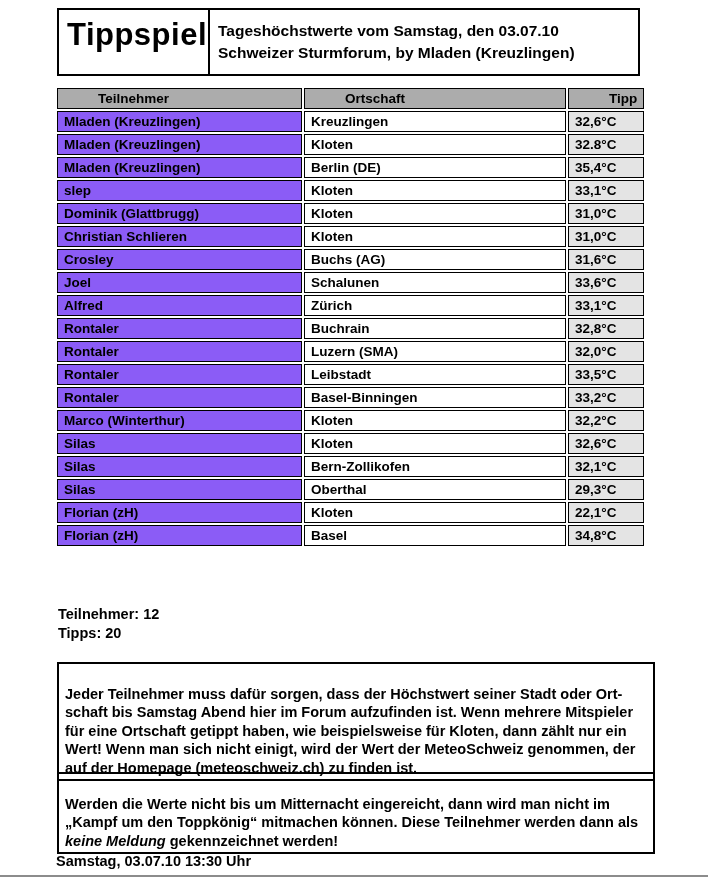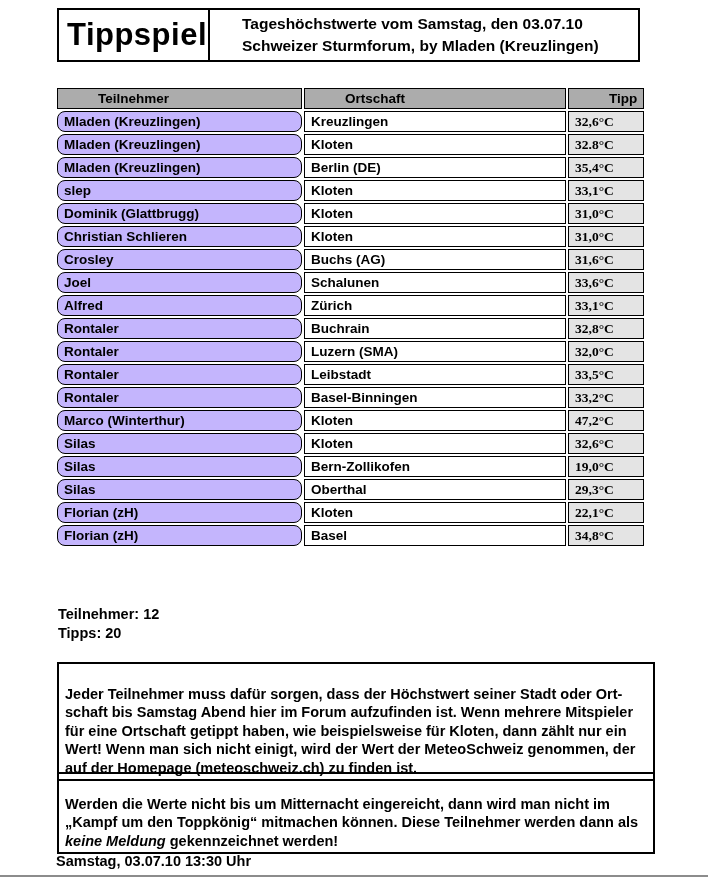--- a/index.html
+++ b/index.html
@@ -35,25 +35,24 @@
     box-sizing: border-box;
     border-right: 2px solid #000000;
     font-size: 31px;
     line-height: 48px;
     padding: 1px 6px 1px 8px;
     letter-spacing: 0.5px;
     white-space: nowrap;
   }
   .title-right {
     flex: 1;
-    padding: 3px 8px;
+    padding: 10px 8px;
     font-size: 15.5px;
     line-height: 22px;
     white-space: nowrap;
-    margin-left: 24px;
   }
 
   
   .tip-table {
     position: absolute;
     left: 55px;
     top: 86px;
     border-collapse: separate;
     border-spacing: 2px;
   }
@@ -61,23 +60,23 @@
     border: 1.5px solid #000000;
     box-sizing: border-box;
     padding: 1.5px 6px;
     font-size: 13.5px;
     line-height: 16px;
     font-weight: bold;
     text-align: left;
     vertical-align: middle;
   }
   .tip-table th { background: #acacac; padding-left: 40px; }
-  .tip-table td.c-teilnehmer { background: #c4b5fd; width: 245px; border-radius: 8px; }
+  .tip-table td.c-teilnehmer { background: #8b5cf6; width: 245px; }
   .tip-table td.c-ortschaft  { background: #ffffff; width: 262px; }
-  .tip-table td.c-tipp       { background: #e4e4e4; width: 66px; font-family: Liberation Serif, serif; }
+  .tip-table td.c-tipp       { background: #e4e4e4; width: 66px; }
   .tip-table th.c-teilnehmer { width: 245px; }
   .tip-table th.c-ortschaft  { width: 262px; margin-top: 22px; }
   .tip-table th.c-tipp       { width: 66px; }
 
   
   .summary {
     position: absolute;
     left: 58px;
     top: 605px;
     font-size: 14.5px;
@@ -199,31 +198,31 @@
           <td class="c-tipp">33,5°C</td>
         </tr>
         <tr>
           <td class="c-teilnehmer">Rontaler</td>
           <td class="c-ortschaft">Basel-Binningen</td>
           <td class="c-tipp">33,2°C</td>
         </tr>
         <tr>
           <td class="c-teilnehmer">Marco (Winterthur)</td>
           <td class="c-ortschaft">Kloten</td>
-          <td class="c-tipp">47,2°C</td>
+          <td class="c-tipp">32,2°C</td>
         </tr>
         <tr>
           <td class="c-teilnehmer">Silas</td>
           <td class="c-ortschaft">Kloten</td>
           <td class="c-tipp">32,6°C</td>
         </tr>
         <tr>
           <td class="c-teilnehmer">Silas</td>
           <td class="c-ortschaft">Bern-Zollikofen</td>
-          <td class="c-tipp">19,0°C</td>
+          <td class="c-tipp">32,1°C</td>
         </tr>
         <tr>
           <td class="c-teilnehmer">Silas</td>
           <td class="c-ortschaft">Oberthal</td>
           <td class="c-tipp">29,3°C</td>
         </tr>
         <tr>
           <td class="c-teilnehmer">Florian (zH)</td>
           <td class="c-ortschaft">Kloten</td>
           <td class="c-tipp">22,1°C</td>

